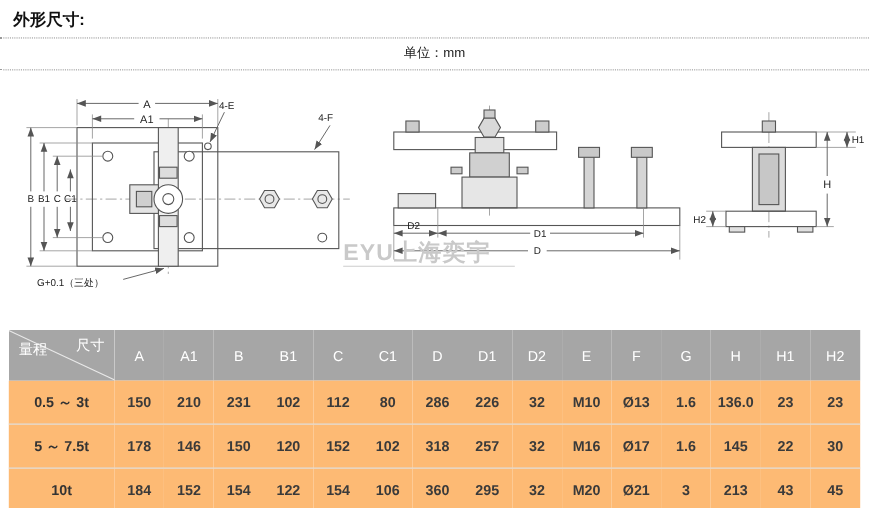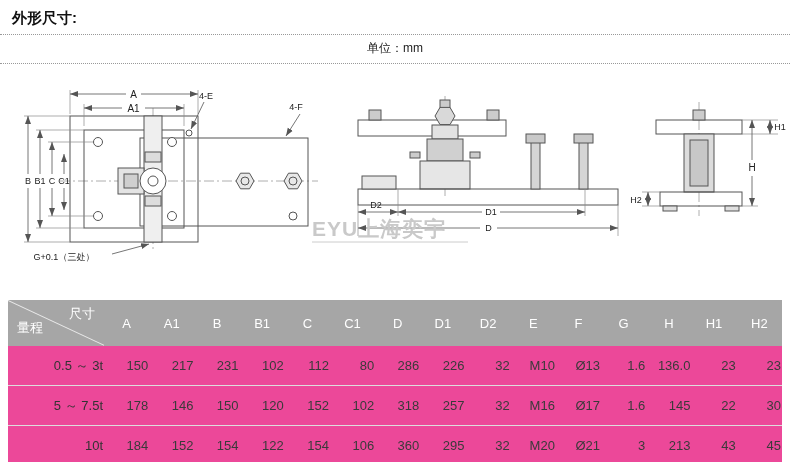--- a/index.html
+++ b/index.html
@@ -14,27 +14,27 @@
   svg .cl{stroke:#9a9a9a;stroke-width:0.8;stroke-dasharray:10 3 2 3;fill:none;}
   svg .dim{stroke:#666;stroke-width:0.9;fill:none;}
   svg .ext{stroke:#8a8a8a;stroke-width:0.7;fill:none;}
   svg text{font-family:"Liberation Sans",sans-serif;font-size:10px;fill:#222;text-anchor:middle;}
   svg text.sm{font-size:9px;}
   svg text.wm{font-size:21px;font-weight:700;fill:#c9c9c9;text-anchor:start;letter-spacing:1px;}
   .table-wrap{padding:2px 8px 0;}
   table.spec{width:100%;border-collapse:collapse;table-layout:fixed;font-size:13px;}
   table.spec col.first{width:96px;}
   thead th{background:#a6a6a6;color:#fff;font-weight:400;height:44px;font-size:13px;}
-  tbody td{height:37px;text-align:right;color:#3a3a3a;border-bottom:1px solid #ddd;background:#ec4899;}
+  tbody td{height:37px;text-align:center;color:#3a3a3a;border-bottom:1px solid #ddd;background:#fdba74;font-weight:bold;}
   td.rowlabel{color:#333;}
   th.corner{position:relative;overflow:hidden;padding:0;text-align:center;}
   .corner .diag{position:absolute;left:-2px;top:-1px;width:150px;height:0;
                 border-top:1px solid rgba(255,255,255,.75);transform-origin:0 0;transform:rotate(25deg);}
   .corner .c-top{position:absolute;top:5px;right:9px;}
-  .corner .c-bottom{position:absolute;bottom:9px;left:9px;font-family:Liberation Serif, serif;}
+  .corner .c-bottom{position:absolute;bottom:19px;left:9px;font-family:Liberation Serif, serif;}
 </style>
 </head>
 <body>
 
 <div class="page">
 
   <div class="title">外形尺寸:</div>
   <div class="dotline"></div>
   <div class="unit">单位：mm</div>
   <div class="dotline"></div>
@@ -231,21 +231,21 @@
           <th>G</th>
           <th>H</th>
           <th>H1</th>
           <th>H2</th>
         </tr>
       </thead>
       <tbody>
         <tr>
           <td class="rowlabel">0.5 ～ 3t</td>
           <td>150</td>
-          <td>217</td>
+          <td>210</td>
           <td>231</td>
           <td>102</td>
           <td>112</td>
           <td>80</td>
           <td>286</td>
           <td>226</td>
           <td>32</td>
           <td>M10</td>
           <td>Ø13</td>
           <td>1.6</td>

